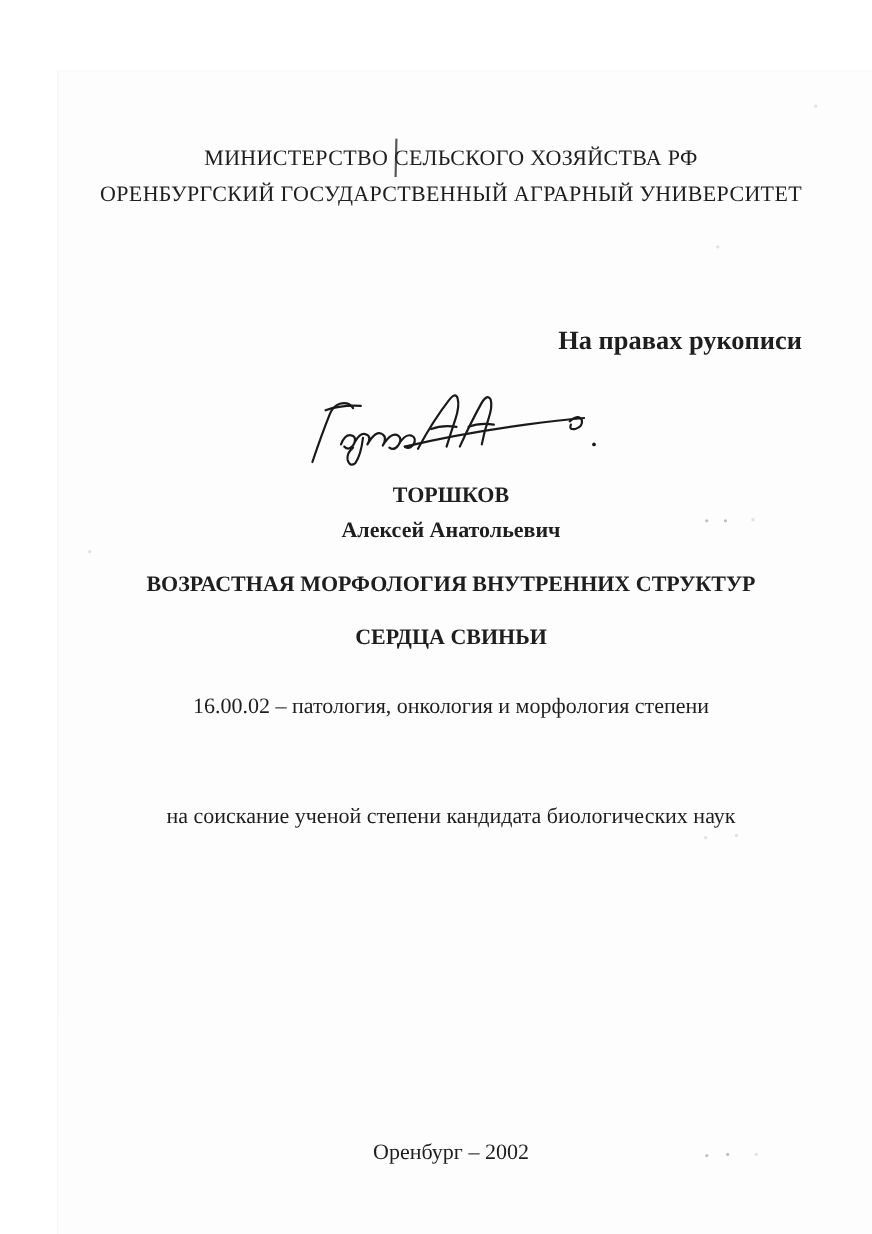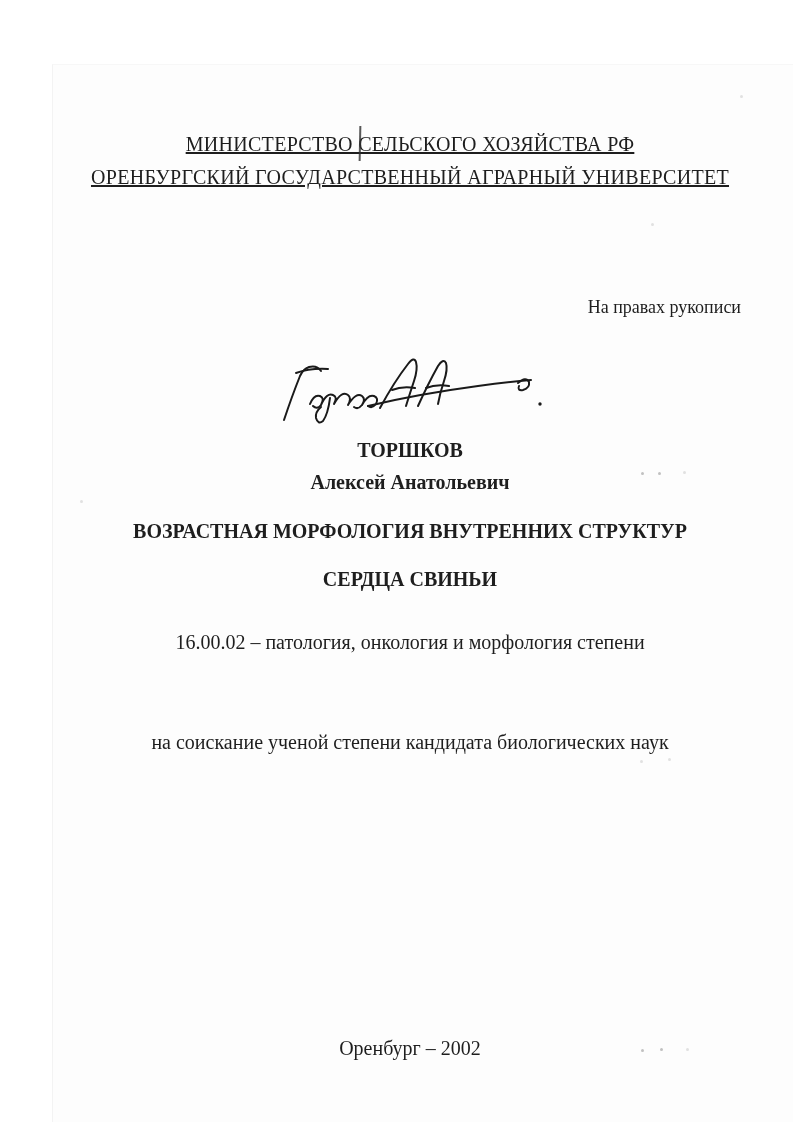--- a/index.html
+++ b/index.html
@@ -30,28 +30,29 @@
   .line {
     position: absolute;
     left: 30px;
     width: 760px;
     text-align: center;
     font-size: 20px;
     line-height: 22px;
     white-space: nowrap;
     color: #1e1e1e;
   }
-  .hdr { letter-spacing: 0.3px; text-decoration: underline; }
+  .hdr { letter-spacing: 0.3px; }
   .bold { font-weight: bold; }
   .note {
     position: absolute;
-    right: 52px;
+    right: 64px;
     top: 297px;
-    font-size: 18px;
+    font-size: 24px;
     white-space: nowrap;
+    font-weight: bold;
   }
   .supervisor {
     position: absolute;
     left: 511px;
     top: 833px;
     font-size: 20px;
     line-height: 32.5px;
     text-align: left;
     white-space: nowrap;
   }

